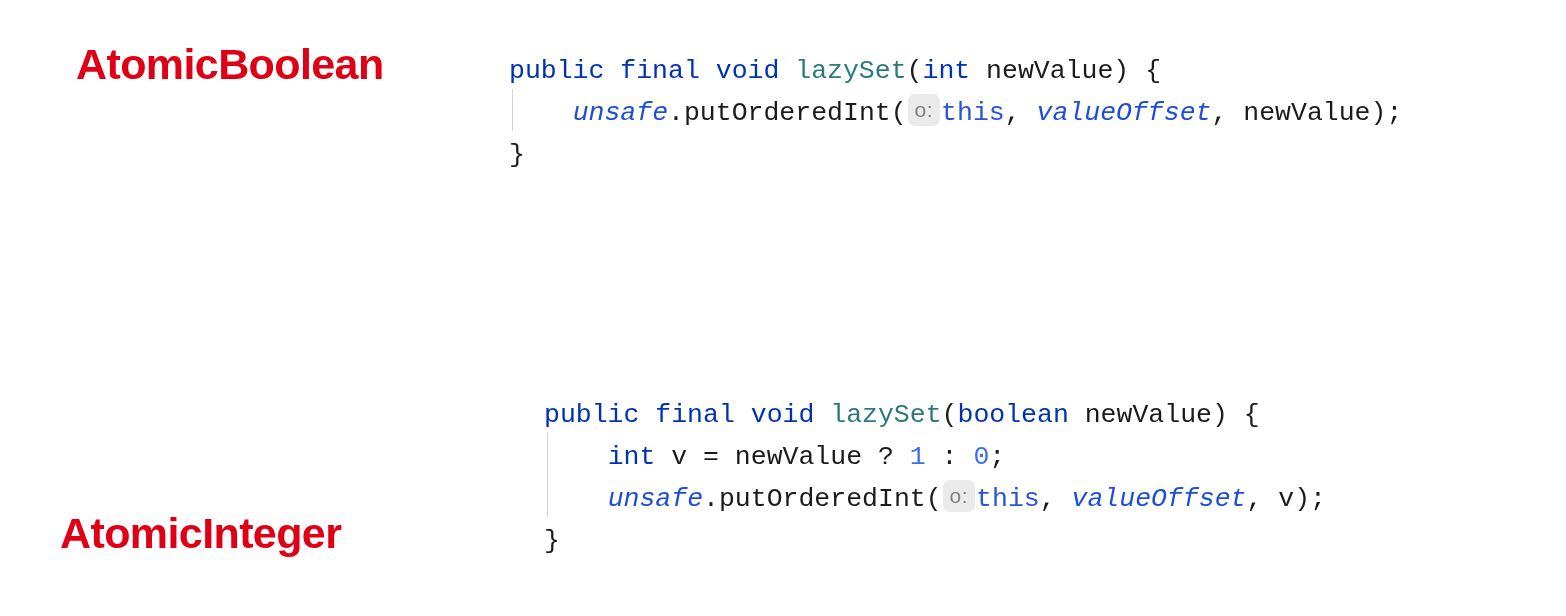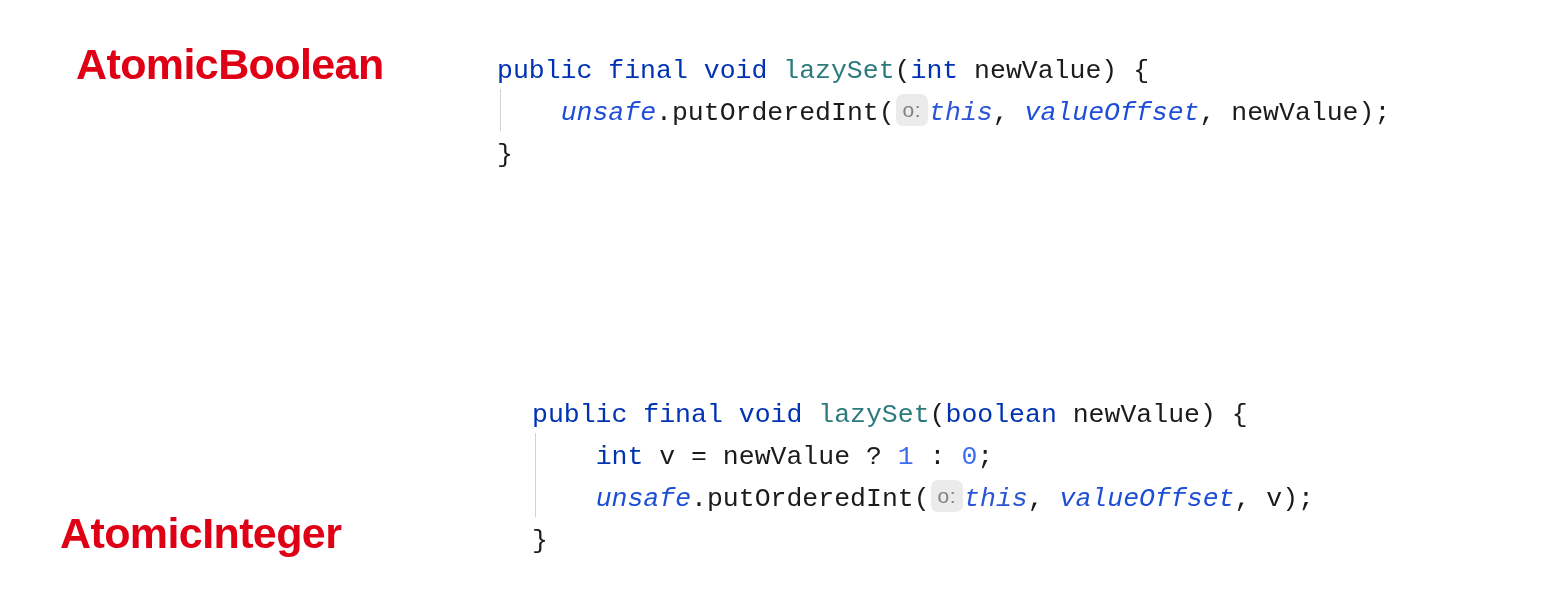--- a/index.html
+++ b/index.html
@@ -31,20 +31,21 @@
   #label-atomic-boolean { left: 60px;  top: 512px; }
 
   
   .code-block {
     position: absolute;
     font-family: "Liberation Mono", "DejaVu Sans Mono", monospace;
     font-size: 26.5px;
     line-height: 42px;
     white-space: pre;
     color: #1b1b1b;
+    margin-left: 12px;
   }
   #code-block-integer { left: 497px; top: 50px; }
   #code-block-boolean { left: 532px; top: 394px; }
 
   .code-line {
     position: relative;
     white-space: pre;
     height: 42px;
   }
 
@@ -56,21 +57,21 @@
     top: -3px;
     width: 1px;
     height: 42px;
     background: #d2d2d2;
   }
 
   
   .tok-keyword   { color: #0033b3; }
   .tok-method    { color: #2c7a7b; }
   .tok-field     { color: #1d4ed8; font-style: italic; }
-  .tok-this      { color: #2a55d6; font-style: italic; }
+  .tok-this      { color: #2a55d6; }
   .tok-number    { color: #3b6dee; }
   .tok-plain     { color: #1b1b1b; }
 
   
   .param-hint {
     display: inline-block;
     background: #ebebeb;
     color: #808080;
     border-radius: 7px;
     font-size: 21px;

